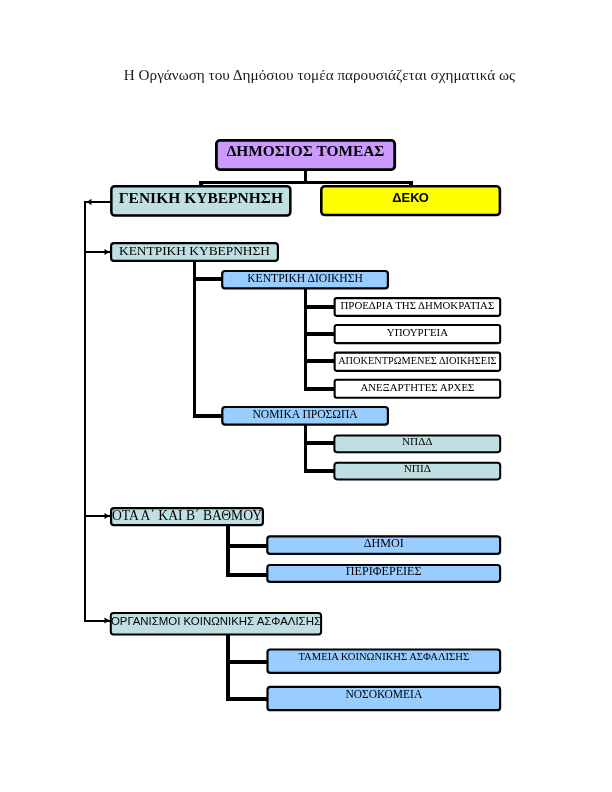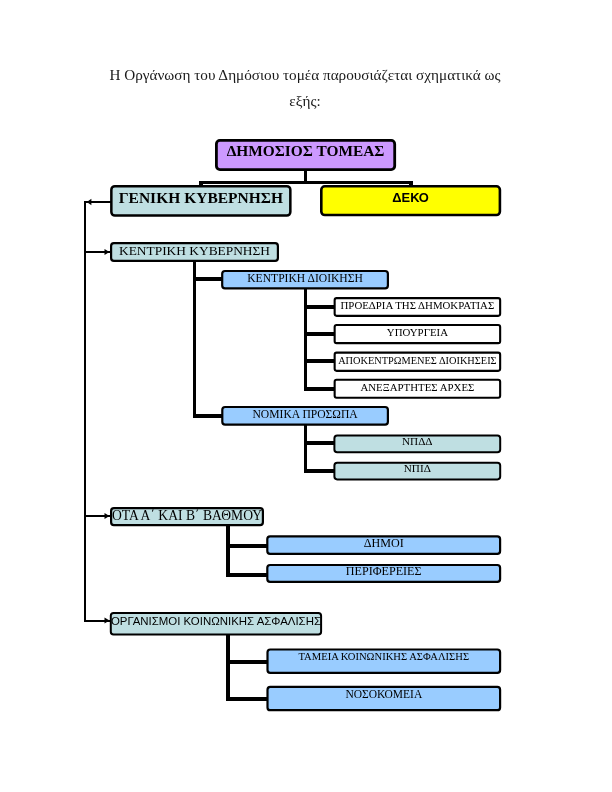--- a/index.html
+++ b/index.html
@@ -1,28 +1,27 @@
 <!DOCTYPE html>
 <html><head>
 <meta charset="utf-8">
 <style>
   html,body{margin:0;padding:0;background:#ffffff;}
   body{width:612px;height:792px;font-family:"Liberation Serif",serif;overflow:hidden;position:relative;}
   #page{position:absolute;left:0;top:0;width:612px;height:792px;background:#fff;}
-  #caption{position:absolute;left:95px;top:61.5px;width:420px;text-align:center;font-size:15.2px;line-height:26px;color:#1a1a1a;}
+  #caption{position:absolute;left:95px;top:61.5px;width:420px;text-align:right;font-size:15.2px;line-height:26px;color:#1a1a1a;}
   #diagram{position:absolute;left:0;top:0;width:612px;height:792px;}
   .nodelabel{font-family:"Liberation Serif",serif;fill:#000;text-anchor:middle;dominant-baseline:alphabetic;}
 </style>
 </head>
 <body>
 
 <div id="page">
   <div id="caption">
     <div>Η Οργάνωση του Δημόσιου τομέα παρουσιάζεται σχηματικά ως</div>
-    <div>εξής:</div>
   </div>
   <svg id="diagram" width="612" height="792" viewBox="0 0 612 792" xmlns="http://www.w3.org/2000/svg">
     <g id="connectors">
         <line x1="305.5" y1="171" x2="305.5" y2="181.5" stroke="#000000" stroke-width="2.6" shape-rendering="crispEdges"></line>
         <line x1="199" y1="182.3" x2="412" y2="182.3" stroke="#000000" stroke-width="3.4" shape-rendering="crispEdges"></line>
         <line x1="201" y1="180.5" x2="201" y2="186" stroke="#000000" stroke-width="3.4" shape-rendering="crispEdges"></line>
         <line x1="411" y1="180.5" x2="411" y2="186" stroke="#000000" stroke-width="3.4" shape-rendering="crispEdges"></line>
         <line x1="85" y1="201" x2="85" y2="620.6" stroke="#000000" stroke-width="2.4" shape-rendering="crispEdges"></line>
         <line x1="84" y1="202" x2="111" y2="202" stroke="#000000" stroke-width="2" shape-rendering="crispEdges"></line>
         <polygon points="86.8,202 91.39999999999999,198.8 91.39999999999999,205.2" fill="#000000"></polygon>

